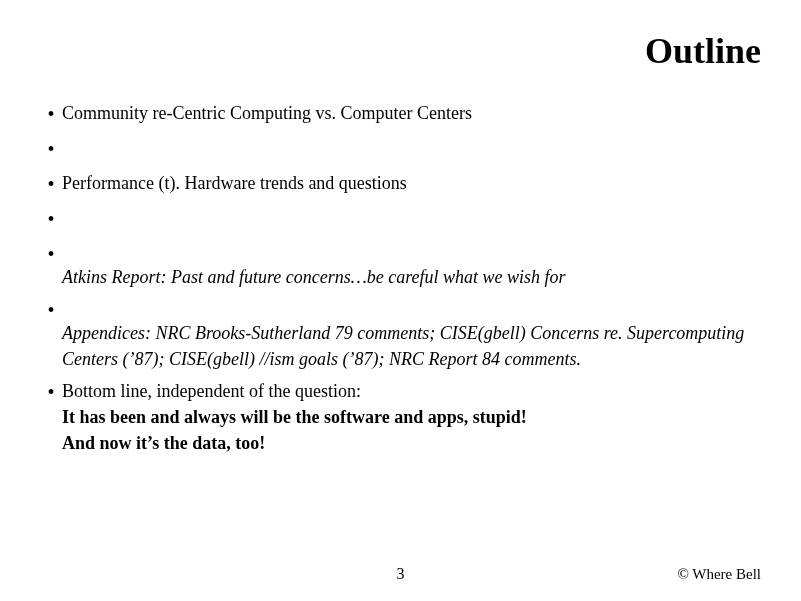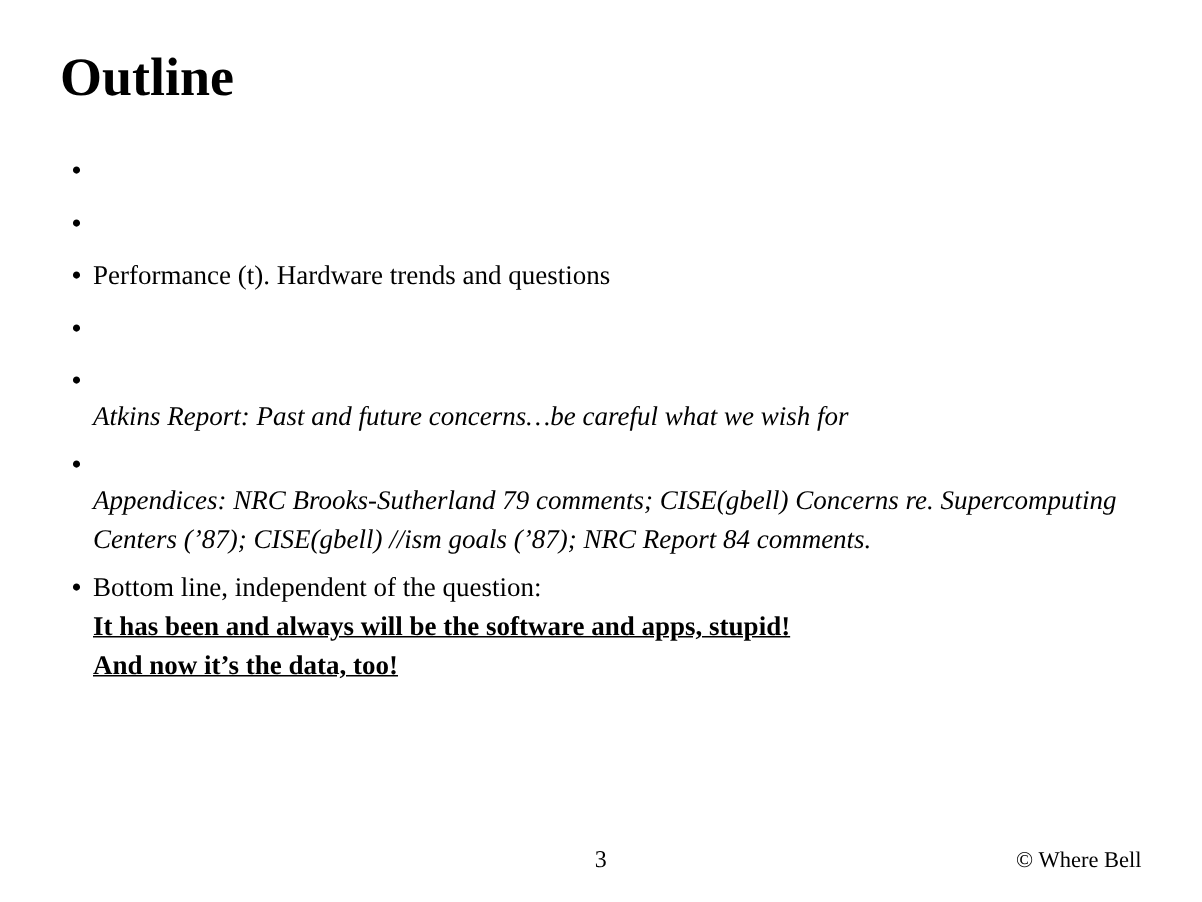--- a/index.html
+++ b/index.html
@@ -11,21 +11,21 @@
       overflow: hidden;
       position: relative;
     }
     .slide {
       width: 801px;
       height: 601px;
       background: #ffffff;
       padding: 30px 40px 30px 40px;
       display: flex;
       flex-direction: column;
-      align-items: flex-start;
+      align-items: flex-end;
     }
     .title {
       font-size: 36px;
       font-weight: bold;
       text-align: center;
       margin-bottom: 28px;
       color: #000000;
     }
     .content {
       width: 100%;
@@ -53,21 +53,20 @@
     .bullet-text {
       flex: 1;
       line-height: 1.45;
     }
     .italic-text {
       font-style: italic;
       margin-top: 24px;
     }
     .bold-underline {
       font-weight: bold;
-      text-decoration: underline;
       font-style: normal;
     }
     .footer-page {
       position: absolute;
       bottom: 18px;
       left: 50%;
       transform: translateX(-50%);
       font-size: 16px;
       font-weight: normal;
     }
@@ -83,20 +82,21 @@
 <body>
 
 <div class="slide">
   <div class="title">Outline</div>
 
   <div class="content">
     <ul class="bullet-list">
 
       <li class="bullet-item">
         <span class="bullet-dot">•</span>
+        <span class="bullet-text">Community re-Centric Computing vs. Computer Centers</span>
       </li>
 
       <li class="bullet-item">
         <span class="bullet-dot">•</span>
       </li>
 
       <li class="bullet-item">
         <span class="bullet-dot">•</span>
         <span class="bullet-text">Performance (t). Hardware trends and questions</span>
       </li>

